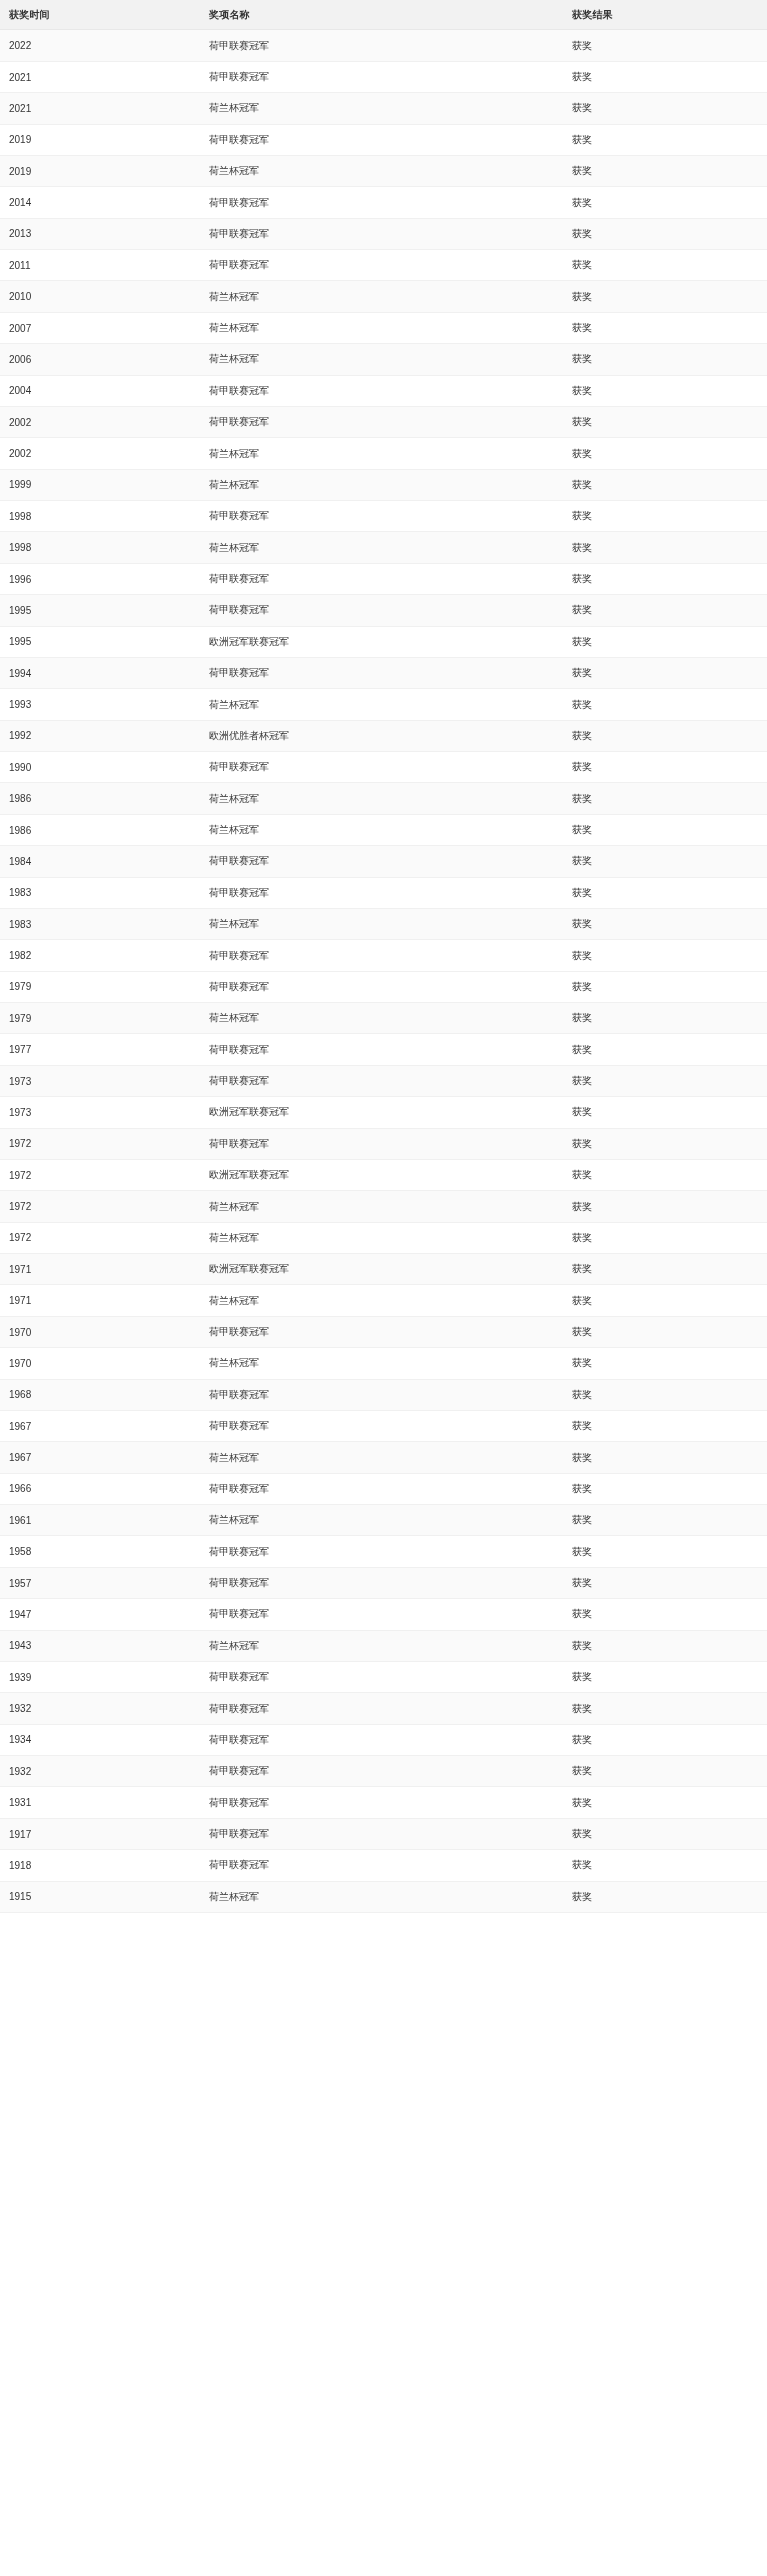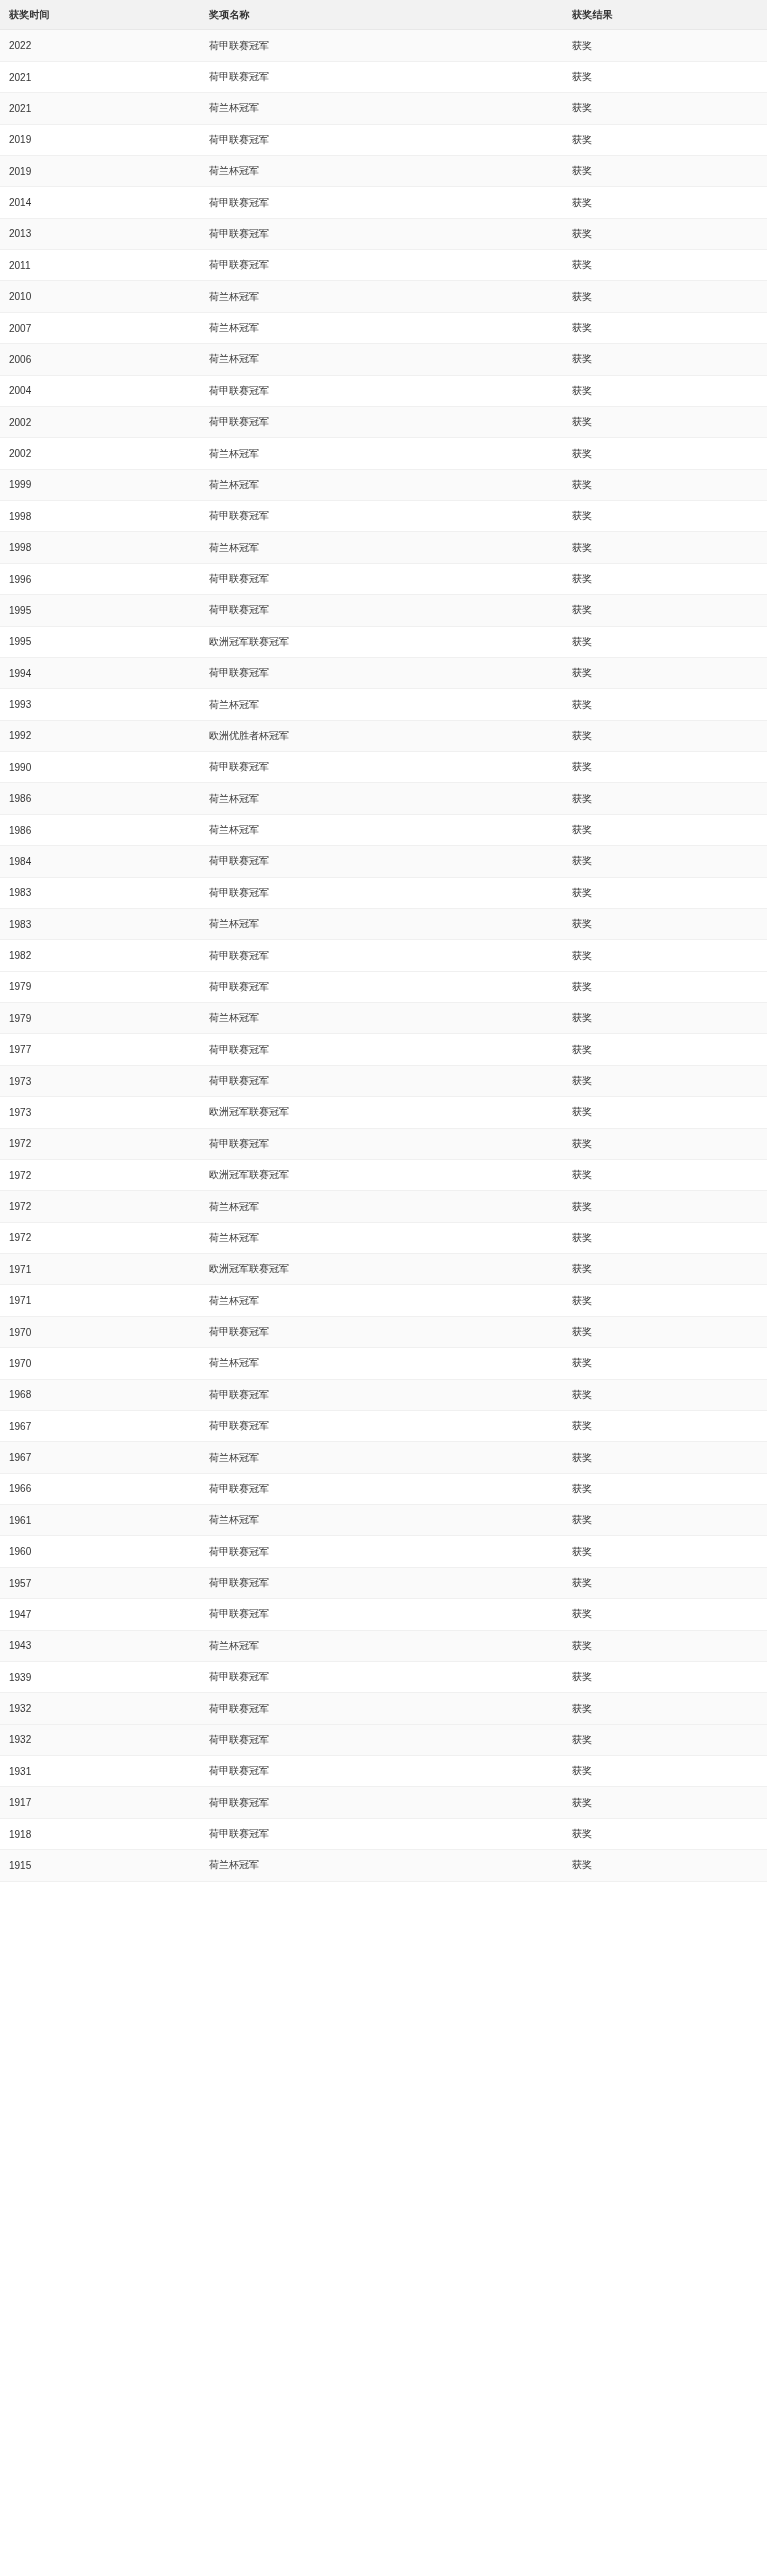--- a/index.html
+++ b/index.html
@@ -306,21 +306,21 @@
         <td class="col-time">1966</td>
         <td class="col-name">荷甲联赛冠军</td>
         <td class="col-result">获奖</td>
       </tr>
       <tr class="odd">
         <td class="col-time">1961</td>
         <td class="col-name">荷兰杯冠军</td>
         <td class="col-result">获奖</td>
       </tr>
       <tr class="even">
-        <td class="col-time">1960</td>
+        <td class="col-time">1958</td>
         <td class="col-name">荷甲联赛冠军</td>
         <td class="col-result">获奖</td>
       </tr>
       <tr class="odd">
         <td class="col-time">1957</td>
         <td class="col-name">荷甲联赛冠军</td>
         <td class="col-result">获奖</td>
       </tr>
       <tr class="even">
         <td class="col-time">1947</td>
@@ -332,20 +332,25 @@
         <td class="col-name">荷兰杯冠军</td>
         <td class="col-result">获奖</td>
       </tr>
       <tr class="even">
         <td class="col-time">1939</td>
         <td class="col-name">荷甲联赛冠军</td>
         <td class="col-result">获奖</td>
       </tr>
       <tr class="odd">
         <td class="col-time">1932</td>
+        <td class="col-name">荷甲联赛冠军</td>
+        <td class="col-result">获奖</td>
+      </tr>
+      <tr class="even">
+        <td class="col-time">1934</td>
         <td class="col-name">荷甲联赛冠军</td>
         <td class="col-result">获奖</td>
       </tr>
       <tr class="odd">
         <td class="col-time">1932</td>
         <td class="col-name">荷甲联赛冠军</td>
         <td class="col-result">获奖</td>
       </tr>
       <tr class="even">
         <td class="col-time">1931</td>

